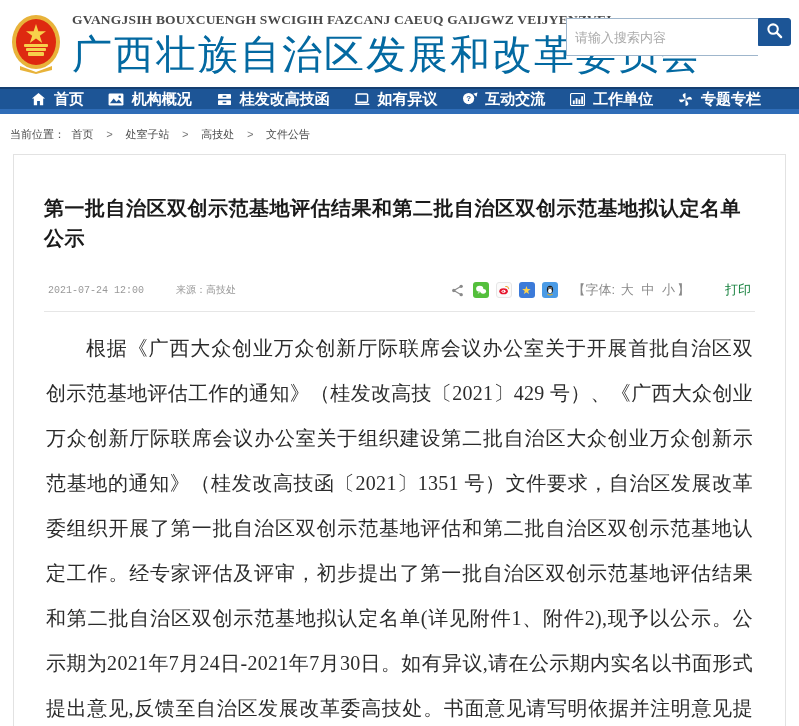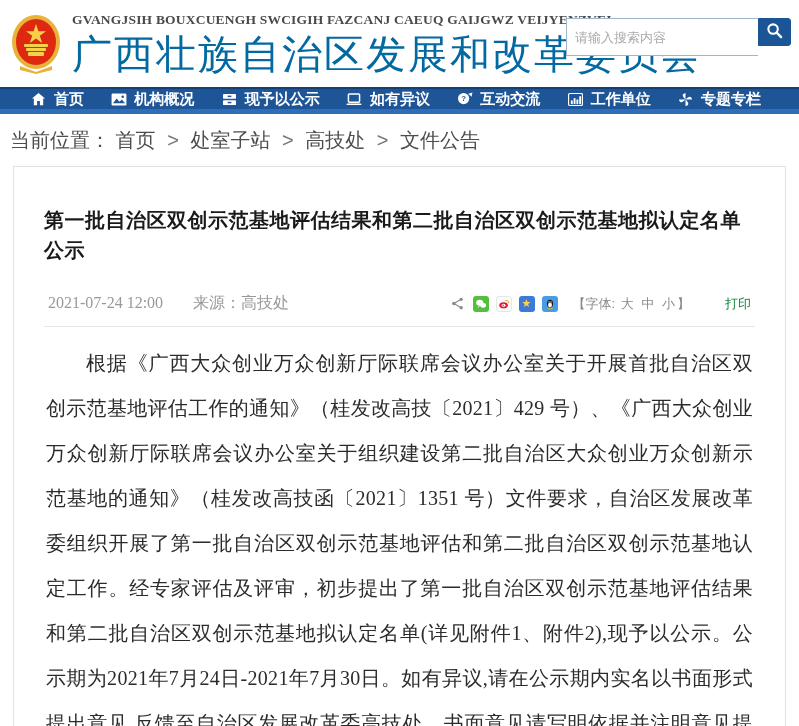--- a/index.html
+++ b/index.html
@@ -17,29 +17,29 @@
   .search input { width:192px; height:38px; border:1px solid #9fb6cc; border-right:none; padding:0 8px; font-size:13px; color:#333; outline:none; }
   .search input::placeholder { color:#a9a9a9; }
   .search button { width:33px; height:28px; background:#1c5596; border:1px solid #1c5596; border-radius:0 3px 3px 0; cursor:pointer; display:flex; align-items:center; justify-content:center; }
 
   
   .main-nav { height:27px; background:#1d5596; border-top:2px solid #143f72; border-bottom:5px solid #2f6db8; display:flex; align-items:center; justify-content:space-between; padding:0 38px 0 30px; }
   .nav-item { display:flex; align-items:center; gap:7px; color:#fff; font-size:15px; font-weight:bold; text-decoration:none; cursor:pointer; white-space:nowrap; }
   .nav-ic { display:inline-flex; width:17px; height:16px; align-items:center; justify-content:center; }
 
   
-  .breadcrumb { padding:13px 22px 12px 10px; font-size:20px; color:#4d4d4d; }
+  .breadcrumb { padding:13px 22px 12px 10px; font-size:11px; color:#4d4d4d;font-family:Liberation Mono, monospace; }
   .breadcrumb a { color:#4d4d4d; text-decoration:none; cursor:pointer; }
   .crumb-sep { margin:0 6px; color:#777; }
 
   
   .content-box { margin:0 13px; border:1px solid #e2e2e2; padding:30px 30px 30px 30px; min-height:560px; background:#fff; }
   .article-title { text-align:left; font-size:20px; font-weight:bold; color:#1a1a1a; line-height:1.5; margin:8px 0 0 0; letter-spacing:0.5px; }
   .meta-row { display:flex; justify-content:space-between; align-items:center; margin-top:28px; padding:0 4px 12px 4px; border-bottom:1px solid #e6e6e6; }
-  .meta-left { font-size:16px; color:#999; font-family:Liberation Serif, serif; }
+  .meta-left { font-size:10px; color:#999; font-family:Liberation Mono, monospace; }
   .meta-left .src-gap { margin-left:26px; }
   .meta-right { display:flex; align-items:center; gap:7px; font-size:13px; color:#8a8a8a; }
   .ic { width:16px; height:16px; border-radius:3px; display:inline-flex; align-items:center; justify-content:center; flex:0 0 auto; cursor:pointer; }
   .ic-share { background:transparent; }
   .ic-wechat { background:#54bf3c; }
   .ic-weibo { background:#fbfbfb; border:1px solid #e6e6e6; }
   .ic-qzone { background:#3b7ad9; color:#ffd24a; font-size:11px; line-height:1; }
   .ic-qq { background:#4a9be6; }
   .font-ctrl { color:#8a8a8a; margin-left:8px; white-space:nowrap; }
   .font-ctrl a { color:#8a8a8a; text-decoration:none; cursor:pointer; margin:0 2px; }
@@ -106,21 +106,21 @@
     </a>
     <a class="nav-item">
       <span class="nav-ic">
         <svg viewBox="0 0 16 14" width="15" height="13">
             <rect x="1" y="1" width="14" height="5.3" rx="1" fill="#fff"></rect>
             <rect x="1" y="7.7" width="14" height="5.3" rx="1" fill="#fff"></rect>
             <rect x="6" y="2.8" width="4" height="1.6" fill="#1d5596"></rect>
             <rect x="6" y="9.5" width="4" height="1.6" fill="#1d5596"></rect>
           </svg>
       </span>
-      <span>现予以公示</span>
+      <span>桂发改高技函</span>
     </a>
     <a class="nav-item">
       <span class="nav-ic">
         <svg viewBox="0 0 17 14" width="16" height="13">
             <rect x="2.5" y="1" width="12" height="9" rx="1" fill="none" stroke="#fff" stroke-width="1.6"></rect>
             <rect x="0.5" y="11.2" width="16" height="1.8" rx="0.9" fill="#fff"></rect>
           </svg>
       </span>
       <span>如有异议</span>
     </a>

